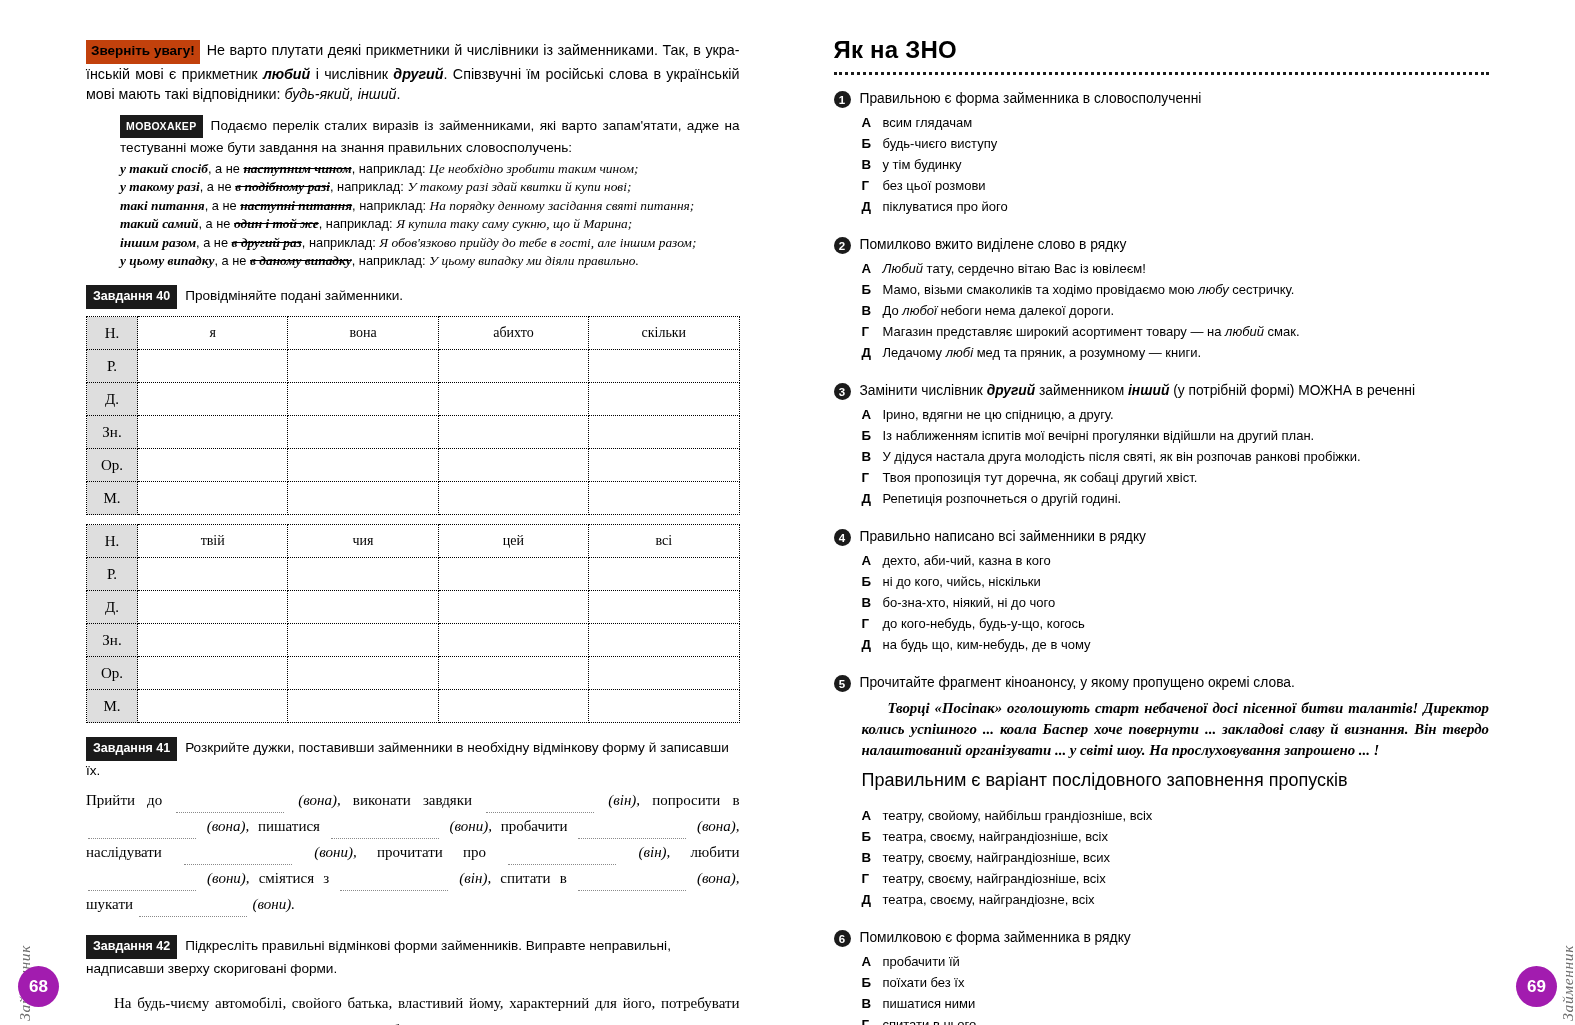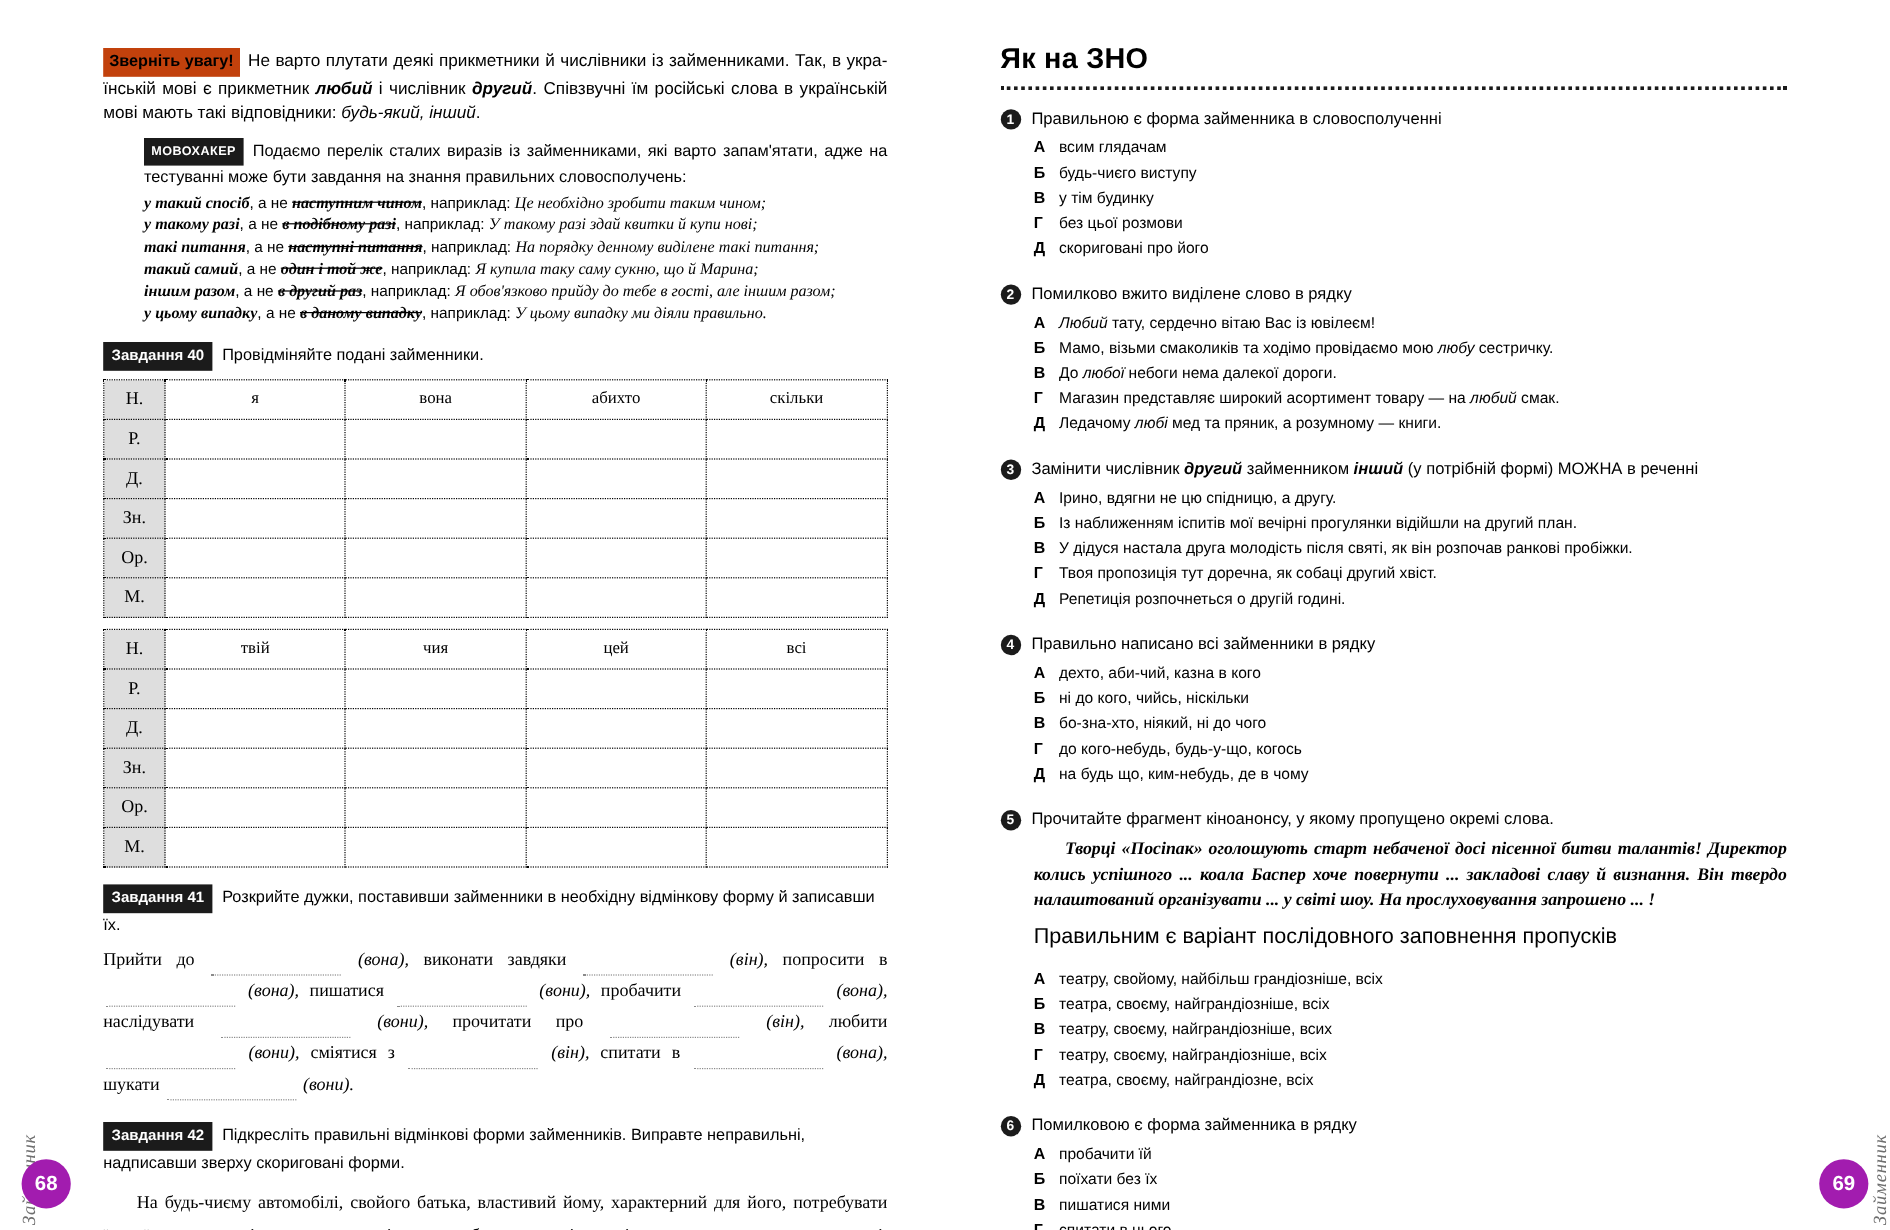--- a/index.html
+++ b/index.html
@@ -161,21 +161,21 @@
 
     <p class="note-para">
       <span class="badge-note">Зверніть увагу!</span><span>Не варто плутати деякі прикметники й числівники із займенниками. Так, в укра­їнській мові є прикметник </span><span class="i">любий</span><span> і числівник </span><span class="i">другий</span><span>. Співзвучні їм російські слова в українській мові мають такі відповідники: </span><span class="ilight">будь-який, інший</span><span>.</span>
     </p>
 
     <div class="hacker">
       <span class="badge-black">МОВОХАКЕР</span><span>Подаємо перелік сталих виразів із займенниками, які варто запам'ятати, адже на тесту­ванні може бути завдання на знання правильних словосполучень:</span>
       <div class="hacker-list">
           <div class="row"><span class="good">у такий спосіб</span><span class="plain">, а не </span><span class="bad">наступним чином</span><span class="plain">, наприклад: </span><span class="ex">Це необхідно зробити таким чином;</span></div>
           <div class="row"><span class="good">у такому разі</span><span class="plain">, а не </span><span class="bad">в подібному разі</span><span class="plain">, наприклад: </span><span class="ex">У такому разі здай квитки й купи нові;</span></div>
-          <div class="row"><span class="good">такі питання</span><span class="plain">, а не </span><span class="bad">наступні питання</span><span class="plain">, наприклад: </span><span class="ex">На порядку денному виділене такі питання;</span></div>
+          <div class="row"><span class="good">такі питання</span><span class="plain">, а не </span><span class="bad">наступні питання</span><span class="plain">, наприклад: </span><span class="ex">На порядку денному засідання святі питання;</span></div>
           <div class="row"><span class="good">такий самий</span><span class="plain">, а не </span><span class="bad">один і той же</span><span class="plain">, наприклад: </span><span class="ex">Я купила таку саму сукню, що й Марина;</span></div>
           <div class="row"><span class="good">іншим разом</span><span class="plain">, а не </span><span class="bad">в другий раз</span><span class="plain">, наприклад: </span><span class="ex">Я обов'язково прийду до тебе в гості, але іншим разом;</span></div>
           <div class="row"><span class="good">у цьому випадку</span><span class="plain">, а не </span><span class="bad">в даному випадку</span><span class="plain">, наприклад: </span><span class="ex">У цьому випадку ми діяли правильно.</span></div>
         </div>
     </div>
 
     <div class="task-line">
       <span class="badge-task">Завдання 40</span><span>Провідміняйте подані займенники.</span>
     </div>
 
@@ -311,21 +311,21 @@
             <div class="opt">
               <div class="optletter">В</div>
               <div class="opttext">у тім будинку</div>
             </div>
             <div class="opt">
               <div class="optletter">Г</div>
               <div class="opttext">без цьої розмови</div>
             </div>
             <div class="opt">
               <div class="optletter">Д</div>
-              <div class="opttext">скориговані про його</div>
+              <div class="opttext">піклуватися про його</div>
             </div>
           </div>
         </div>
         <div class="qblock">
           <div class="qhead">
             <div class="qnum">2</div>
             <div class="qtext">Помилково вжито виділене слово в рядку</div>
           </div>
           <div class="opts">
             <div class="opt">

